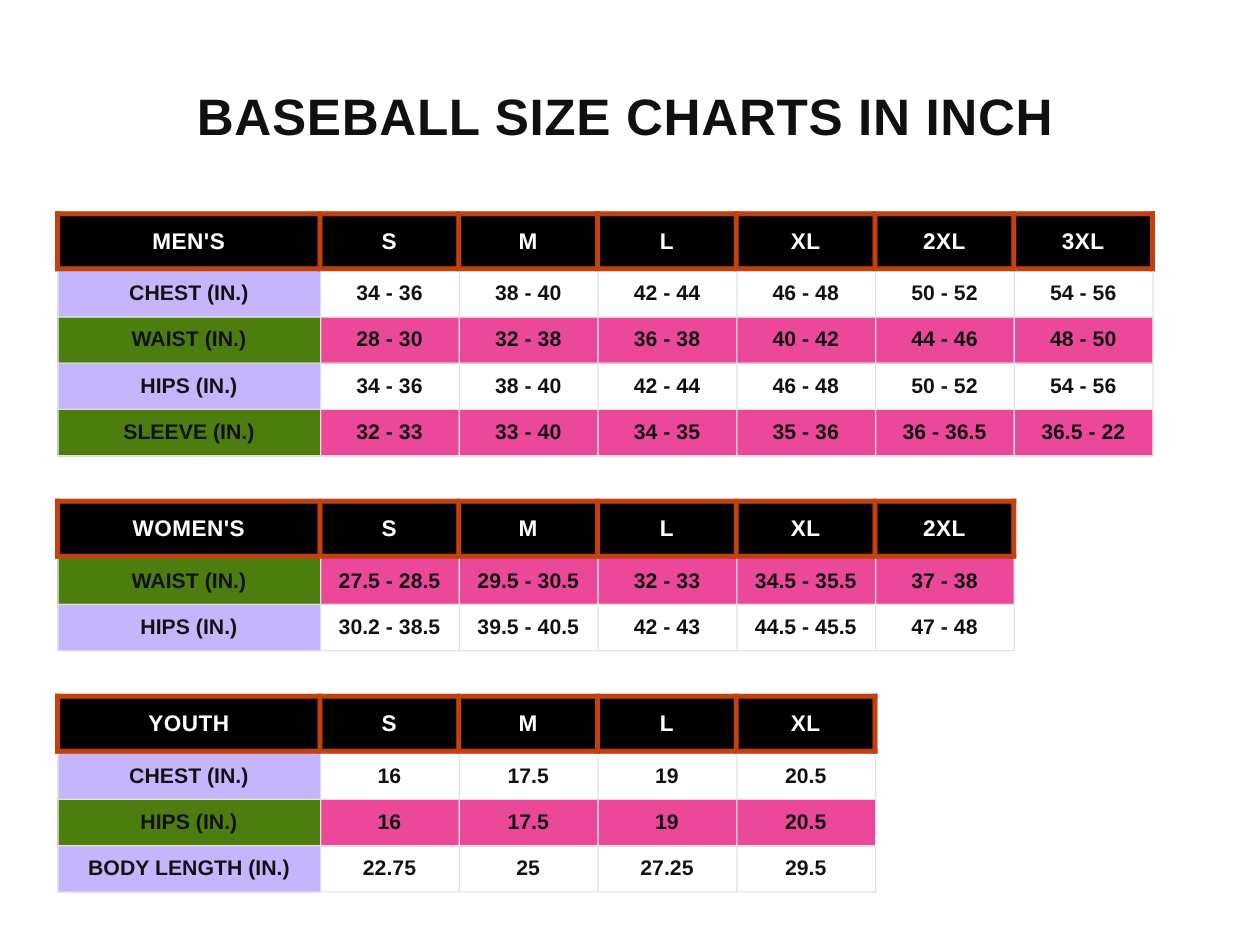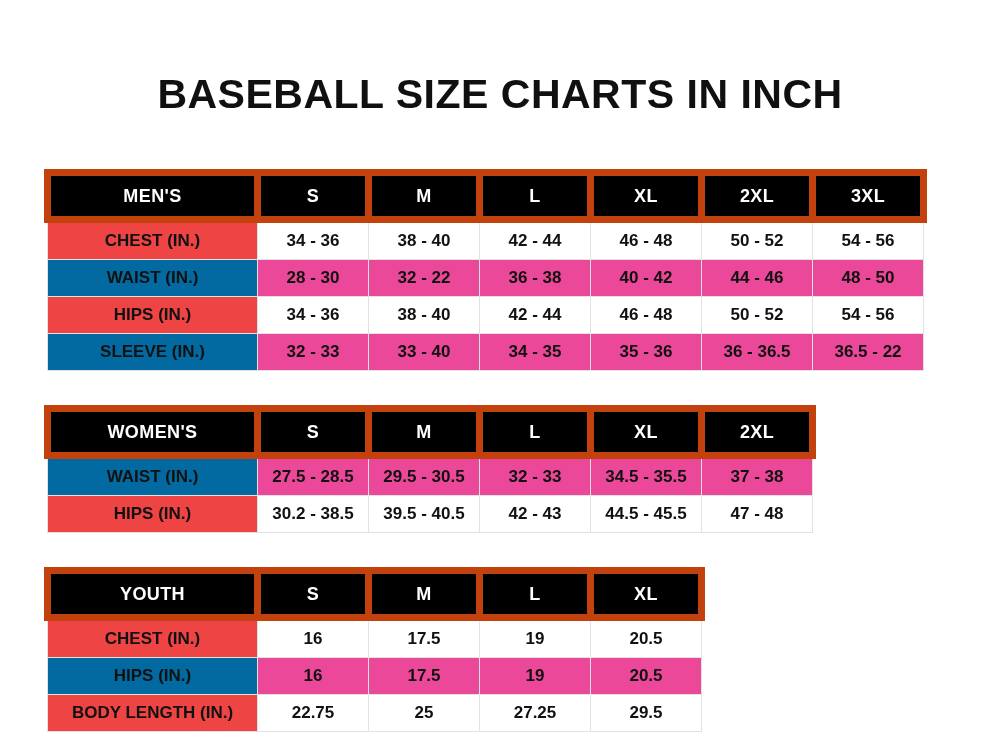--- a/index.html
+++ b/index.html
@@ -45,33 +45,33 @@
     text-align: center;
     font-weight: bold;
     padding: 5px 2px;
     height: 26px;
     color: #111111;
     white-space: nowrap;
   }
   table.size-table thead td {
     background: #000000;
     color: #ffffff;
-    border: 7px solid #c2410c;
+    border: 4px solid #c2410c;
     font-size: 18px;
     letter-spacing: 0.4px;
     height: 30px;
   }
   table.size-table tbody tr.alt td {
     background: #ec4899;
   }
   table.size-table tbody tr td:first-child {
-    background: #ef4444;
+    background: #c4b5fd;
   }
   table.size-table tbody tr.alt td:first-child {
-    background: #0369a1;
+    background: #4d7c0f;
   }
   .label-cell {
     font-weight: bold;
   }
   
   .t-men col.c0, .t-women col.c0, .t-youth col.c0 { width: 210px; }
   .t-men col.cx { width: 111px; }
   .t-women col.cx { width: 111px; }
   .t-youth col.cx { width: 111px; }
 </style>
@@ -111,21 +111,21 @@
           <td>34 - 36</td>
           <td>38 - 40</td>
           <td>42 - 44</td>
           <td>46 - 48</td>
           <td>50 - 52</td>
           <td>54 - 56</td>
         </tr>
         <tr class="alt">
           <td class="label-cell">WAIST (IN.)</td>
           <td>28 - 30</td>
-          <td>32 - 22</td>
+          <td>32 - 38</td>
           <td>36 - 38</td>
           <td>40 - 42</td>
           <td>44 - 46</td>
           <td>48 - 50</td>
         </tr>
         <tr>
           <td class="label-cell">HIPS (IN.)</td>
           <td>34 - 36</td>
           <td>38 - 40</td>
           <td>42 - 44</td>

